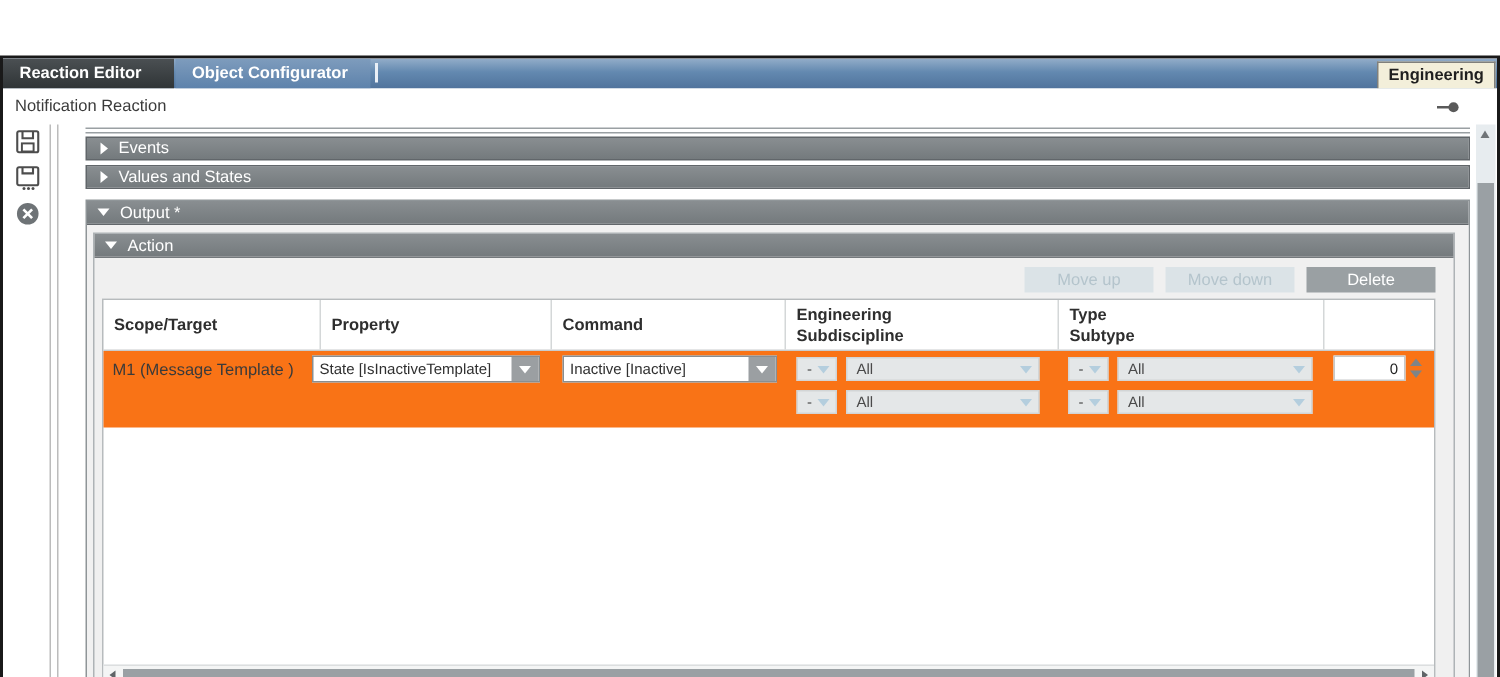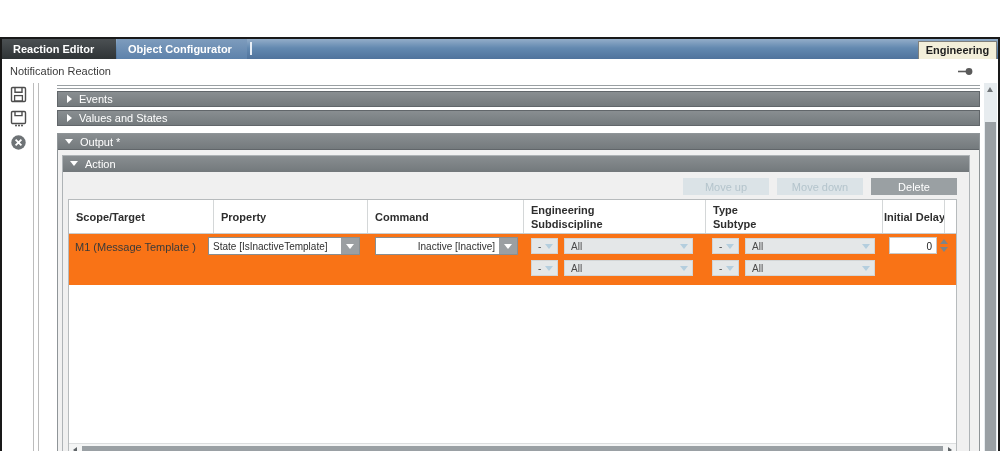--- a/index.html
+++ b/index.html
@@ -72,21 +72,21 @@
   .combo .cbtn{width:19px;background:#9b9fa2;display:flex;align-items:center;
     justify-content:center;border-left:1px solid #fff;}
   .aw{width:0;height:0;border-left:4px solid transparent;border-right:4px solid transparent;
     border-top:5px solid #fff;}
   .dcombo{position:absolute;top:1px;height:16px;display:flex;background:#e4e7e8;
     border:1px solid #d2d5d6;cursor:pointer;}
   .dcombo .dtext{flex:1;font-size:10px;color:#4a4a4a;padding:2px 0 0 6px;}
   .dcombo .dbtn{width:16px;display:flex;align-items:center;justify-content:center;}
   .ab{width:0;height:0;border-left:4px solid transparent;border-right:4px solid transparent;
     border-top:5px solid #b4cede;}
-  .cp{left:139px;width:152px;} .cc{left:306px;width:143px;text-align:right;}
+  .cp{left:139px;width:152px;} .cc{left:306px;width:143px;}
   .d1{left:462px;width:27px;} .a1{left:495px;width:129px;}
   .d2{left:643px;width:27px;} .a2{left:676px;width:130px;}
   .spin{position:absolute;left:820px;top:0;width:48px;height:17px;background:#fff;
     border:1px solid #c6c9ca;font-size:10px;color:#222;text-align:right;padding:3px 4px 0 0;}
   .spinarrows{position:absolute;left:871px;top:2px;cursor:pointer;}
   .sa{width:0;height:0;border-left:4px solid transparent;border-right:4px solid transparent;}
   .sa.up{border-bottom:5px solid #7e8487;margin-bottom:3px;}
   .sa.dn{border-top:5px solid #7e8487;}
   .hscroll{position:absolute;left:0;right:0;bottom:0;height:12px;background:#f4f5f5;
     border-top:1px solid #dcdedf;display:flex;align-items:center;}
@@ -191,23 +191,20 @@
                   <span>Command</span>
                 </div>
                 <div class="th c4">
                   <span>Engineering</span>
                   <span>Subdiscipline</span>
                 </div>
                 <div class="th c5">
                   <span>Type</span>
                   <span>Subtype</span>
                 </div>
-                <div class="th c6">
-                  <span>Initial Delay</span>
-                </div>
                 <div class="th c7"></div>
               </div>
 
               <div class="drow">
 
                 <div class="rline">
                   <span class="scopetxt">M1 (Message Template )</span>
                   <div class="combo cp">
                     <span class="ctext">State [IsInactiveTemplate]</span>
                     <span class="cbtn">

